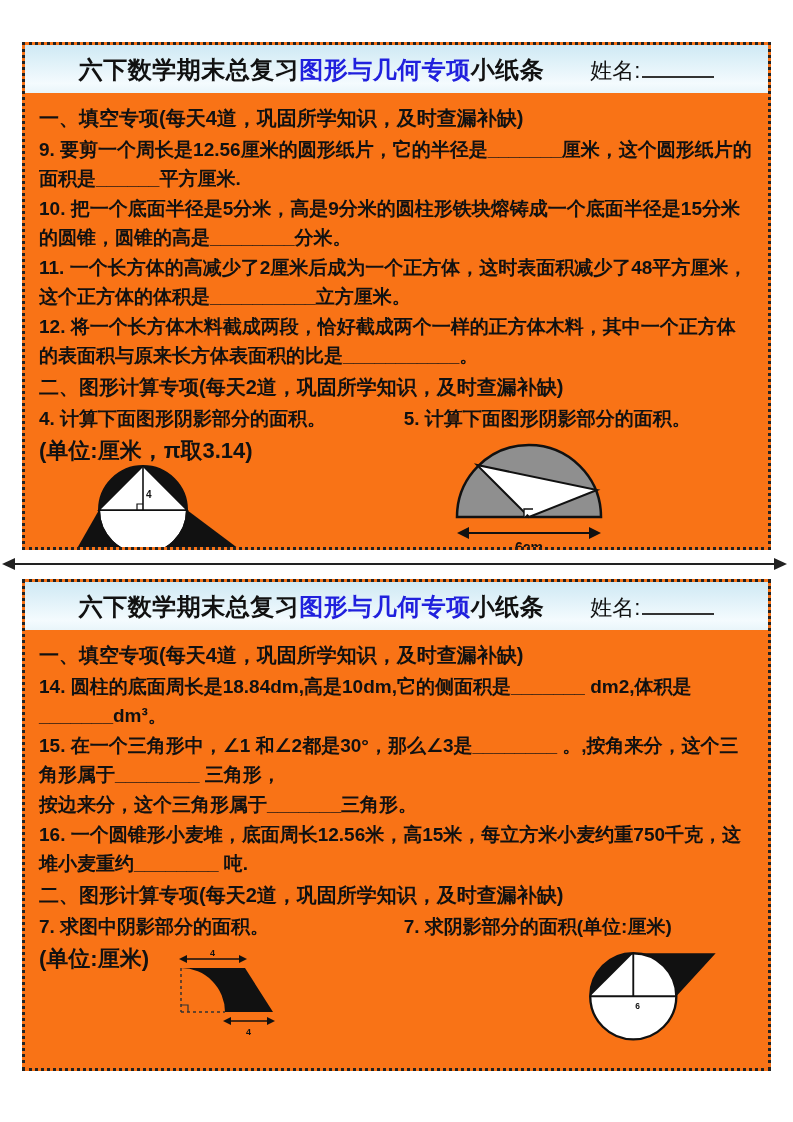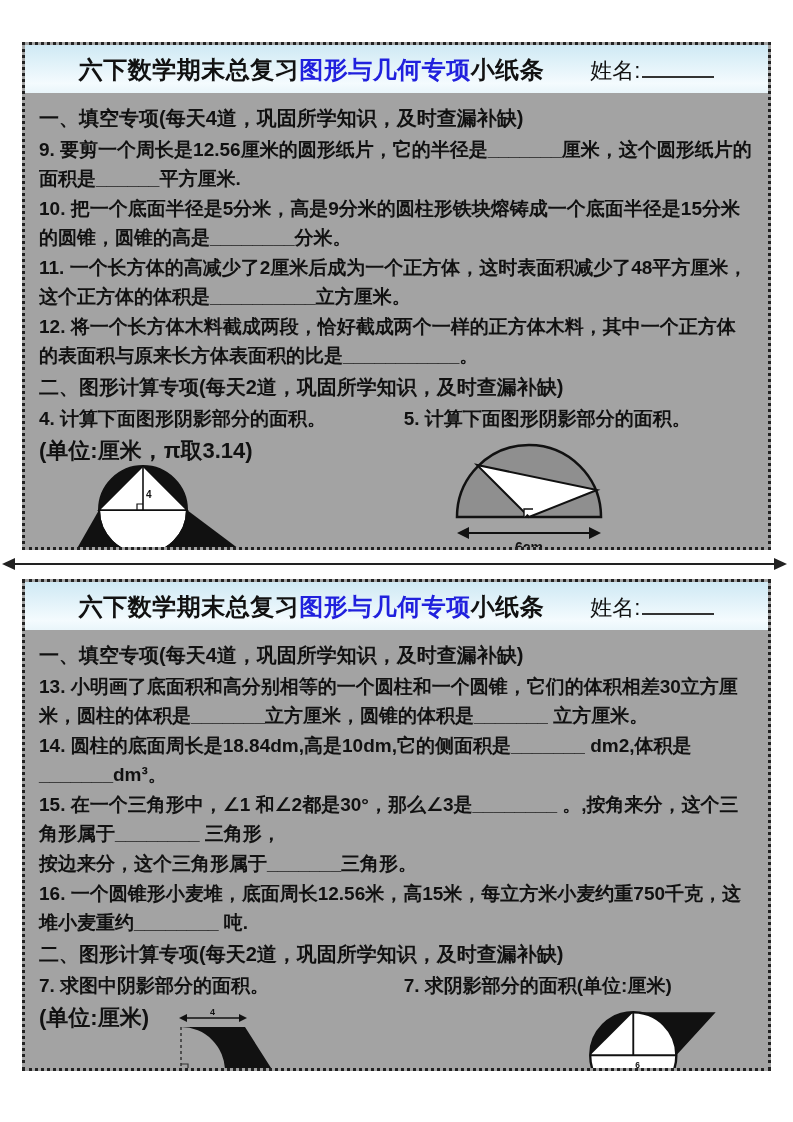--- a/index.html
+++ b/index.html
@@ -4,21 +4,21 @@
 <style>
   * { margin:0; padding:0; box-sizing:border-box; }
   html,body { background:#ffffff; }
   body {
     width:793px; height:1122px; position:relative;
     font-family:"Liberation Sans","DejaVu Sans",sans-serif;
     color:#111;
   }
   .page { position:absolute; inset:0; padding-top:42px; }
   .slip {
-    margin:0 22px; border:3px dotted #222; background:#a3a3a3;
+    margin:0 22px; border:3px dotted #222; background:#f97316;
     overflow:hidden; position:relative;
   }
   .slip-a { height:508px; }
   .slip-b { height:492px; }
   .band {
     background:linear-gradient(#cfe9f4,#f4fbfe 80%,#e9f5fa);
     padding:9px 10px 7px 10px;
     display:flex; align-items:baseline; justify-content:center; gap:46px;
   }
   .band .title { font-size:24px; font-weight:bold; letter-spacing:.5px; }
@@ -104,21 +104,20 @@
     </svg>
   </div>
 
   <div class="slip slip-b">
     <div class="band">
       <span class="title"><span>六下数学期末总复习</span><span class="blue">图形与几何专项</span><span>小纸条</span></span>
       <span class="name"><span>姓名:</span><span class="name-blank"></span></span>
     </div>
     <div class="content">
       <div class="sec-head">一、填空专项(每天4道，巩固所学知识，及时查漏补缺)</div>
-      <p class="q">13. 小明画了底面积和高分别相等的一个圆柱和一个圆锥，它们的体积相差30立方厘米，圆柱的体积是_______立方厘米，圆锥的体积是_______ 立方厘米。</p>
       <p class="q">14. 圆柱的底面周长是18.84dm,高是10dm,它的侧面积是_______ dm2,体积是_______dm³。</p>
       <p class="q">15. 在一个三角形中，∠1 和∠2都是30°，那么∠3是________ 。,按角来分，这个三角形属于________ 三角形，</p>
       <p class="q">按边来分，这个三角形属于_______三角形。</p>
       <p class="q">16. 一个圆锥形小麦堆，底面周长12.56米，高15米，每立方米小麦约重750千克，这堆小麦重约________ 吨.</p>
       <div class="sec-head">二、图形计算专项(每天2道，巩固所学知识，及时查漏补缺)</div>
       <div class="two-col">
         <span class="left">7. 求图中阴影部分的面积。</span>
         <span class="right">7. 求阴影部分的面积(单位:厘米)</span>
       </div>
       <div class="fig-area">

